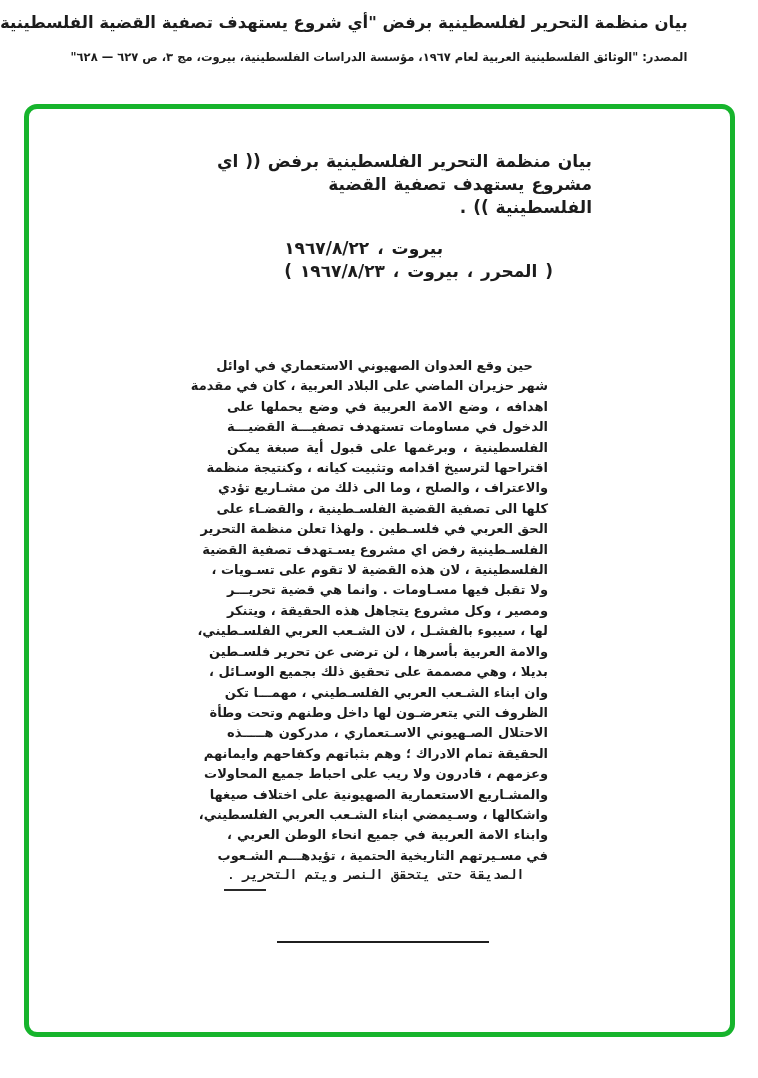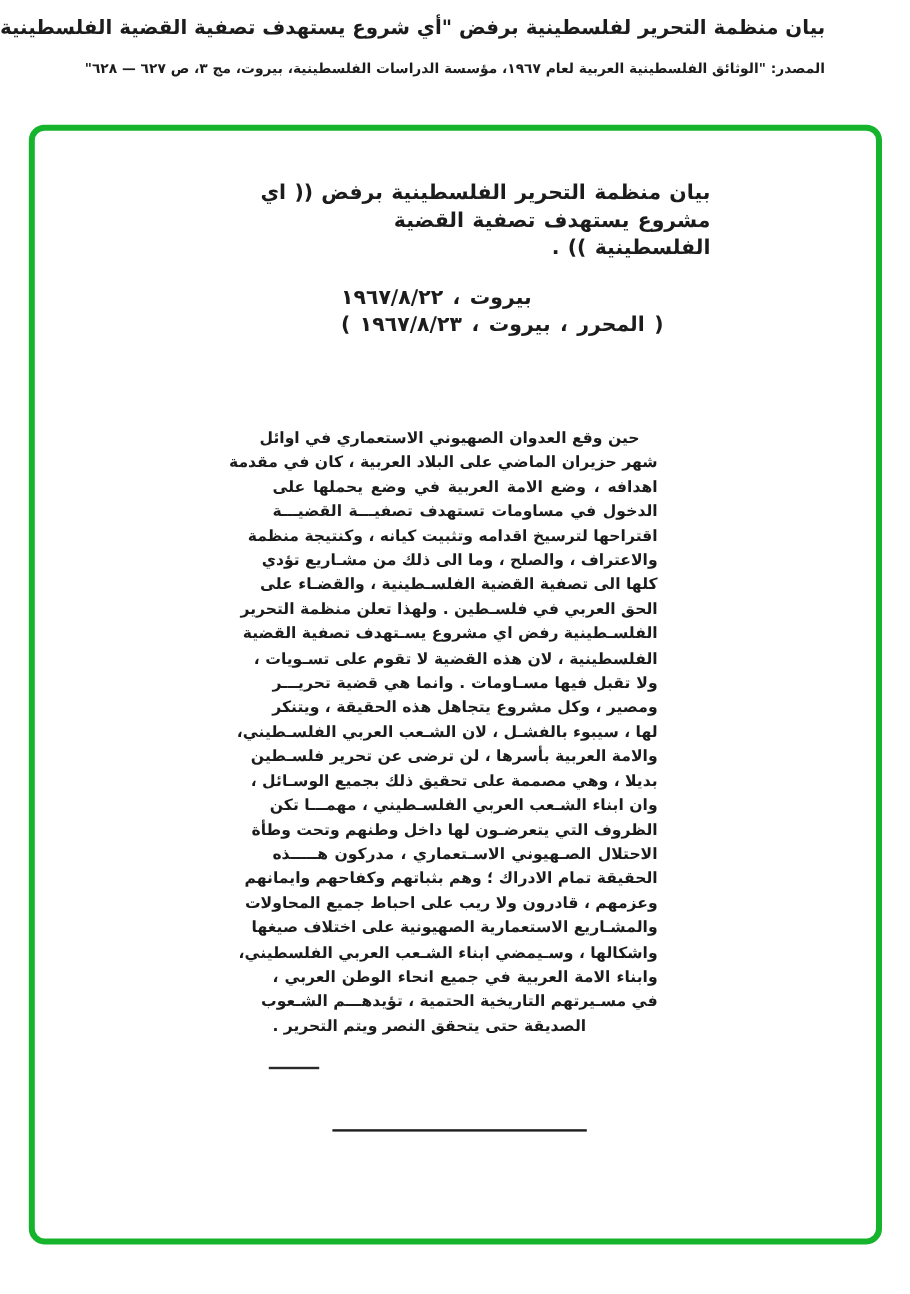--- a/index.html
+++ b/index.html
@@ -97,20 +97,21 @@
     text-align-last: justify;
     line-height: 20.4px;
     white-space: nowrap;
   }
   .body-line:first-child {
     padding-right: 15px;
   }
   .body-line:last-child {
     text-align: right;
     text-align-last: left;
+    font-family: Liberation Mono, monospace;
   }
   
   .underline-mark {
     position: absolute;
     top: 889px;
     left: 224px;
     width: 42px;
     height: 1.5px;
     background: #2a2a2a;
   }
@@ -144,20 +145,21 @@
   <div class="dateline">
     <div>بيروت ، ١٩٦٧/٨/٢٢</div>
     <div>( المحرر ، بيروت ، ١٩٦٧/٨/٢٣ )</div>
   </div>
 
   <div class="body-text">
       <div class="body-line">حين وقع العدوان الصهيوني الاستعماري في اوائل</div>
       <div class="body-line">شهر حزيران الماضي على البلاد العربية ، كان في مقدمة</div>
       <div class="body-line">اهدافه ، وضع الامة العربية في وضع يحملها على</div>
       <div class="body-line">الدخول في مساومات تستهدف تصفيـــة القضيـــة</div>
+      <div class="body-line">الفلسطينية ، وبرغمها على قبول أية صبغة يمكن</div>
       <div class="body-line">اقتراحها لترسيخ اقدامه وتثبيت كيانه ، وكنتيجة منظمة</div>
       <div class="body-line">والاعتراف ، والصلح ، وما الى ذلك من مشـاريع تؤدي</div>
       <div class="body-line">كلها الى تصفية القضية الفلسـطينية ، والقضـاء على</div>
       <div class="body-line">الحق العربي في فلسـطين . ولهذا تعلن منظمة التحرير</div>
       <div class="body-line">الفلسـطينية رفض اي مشروع يسـتهدف تصفية القضية</div>
       <div class="body-line">الفلسطينية ، لان هذه القضية لا تقوم على تسـويات ،</div>
       <div class="body-line">ولا تقبل فيها مسـاومات . وانما هي قضية تحريـــر</div>
       <div class="body-line">ومصير ، وكل مشروع يتجاهل هذه الحقيقة ، ويتنكر</div>
       <div class="body-line">لها ، سيبوء بالفشـل ، لان الشـعب العربي الفلسـطيني،</div>
       <div class="body-line">والامة العربية بأسرها ، لن ترضى عن تحرير فلسـطين</div>

